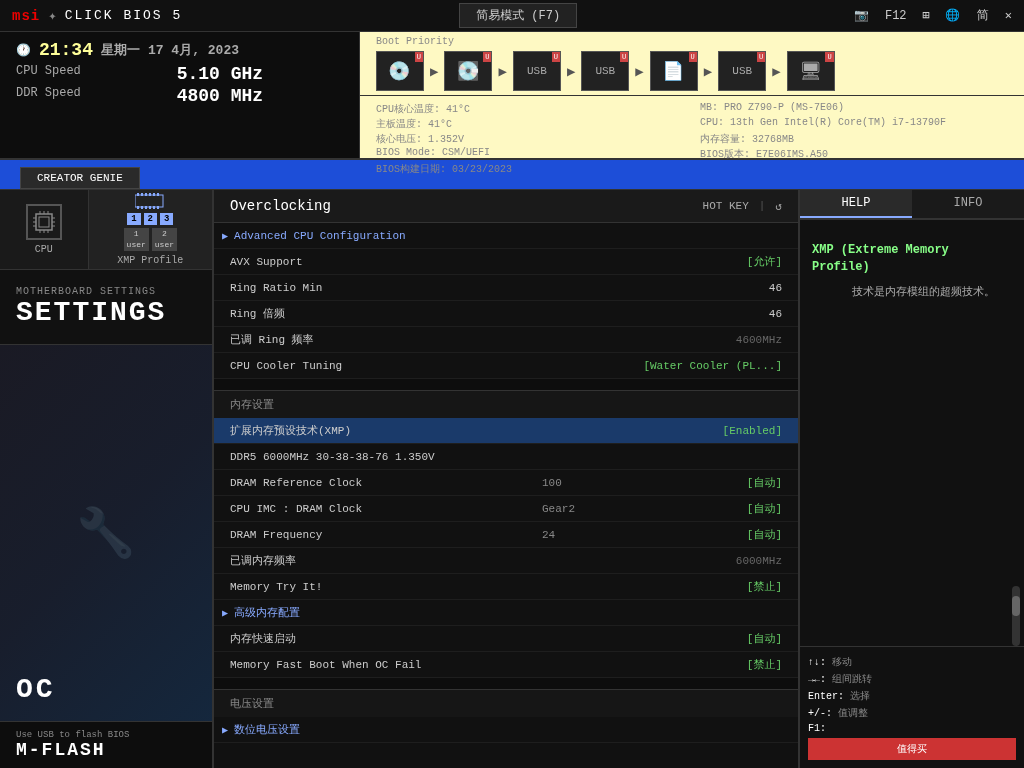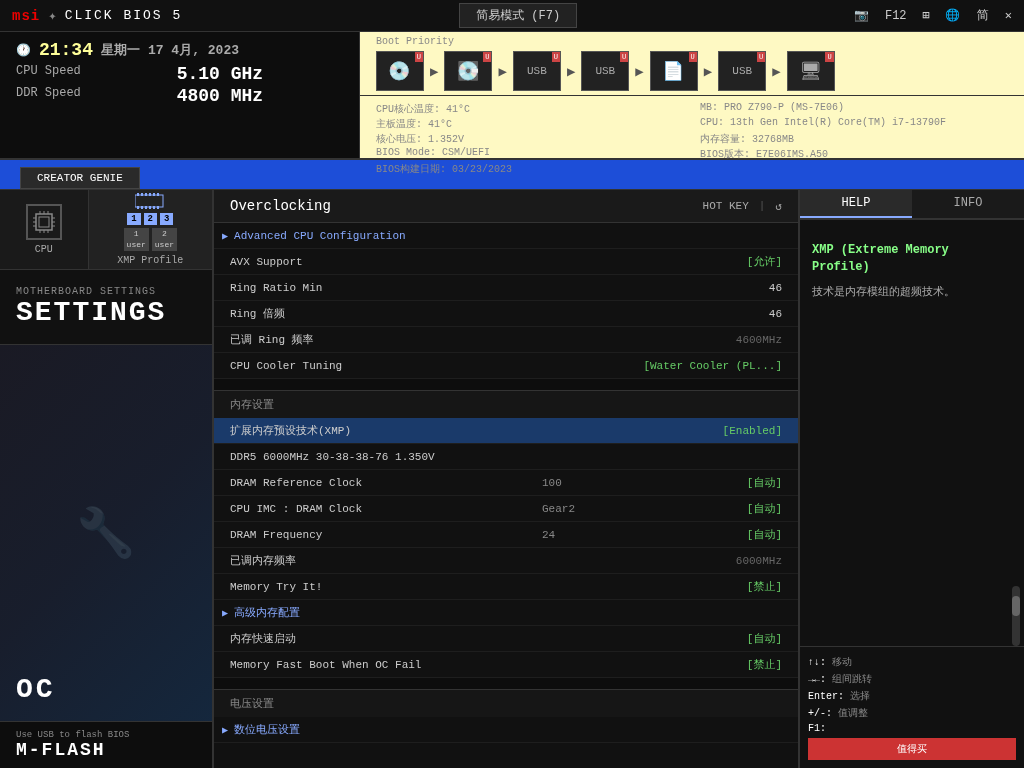--- a/index.html
+++ b/index.html
@@ -309,20 +309,21 @@
       font-family: 'Courier New', monospace;
       font-weight: bold;
       margin-bottom: 8px;
       line-height: 1.4;
       margin-top: 10px;
     }
     .help-text {
       color: #aaa;
       font-size: 11px;
       line-height: 1.6;
+      margin-left: 40px;
     }
 
     .right-panel-footer {
       border-top: 1px solid #333;
       padding: 8px;
       font-size: 10px;
       color: #888;
     }
     .key-hint { margin-bottom: 3px; }
     .key-hint span { color: #fff; }

